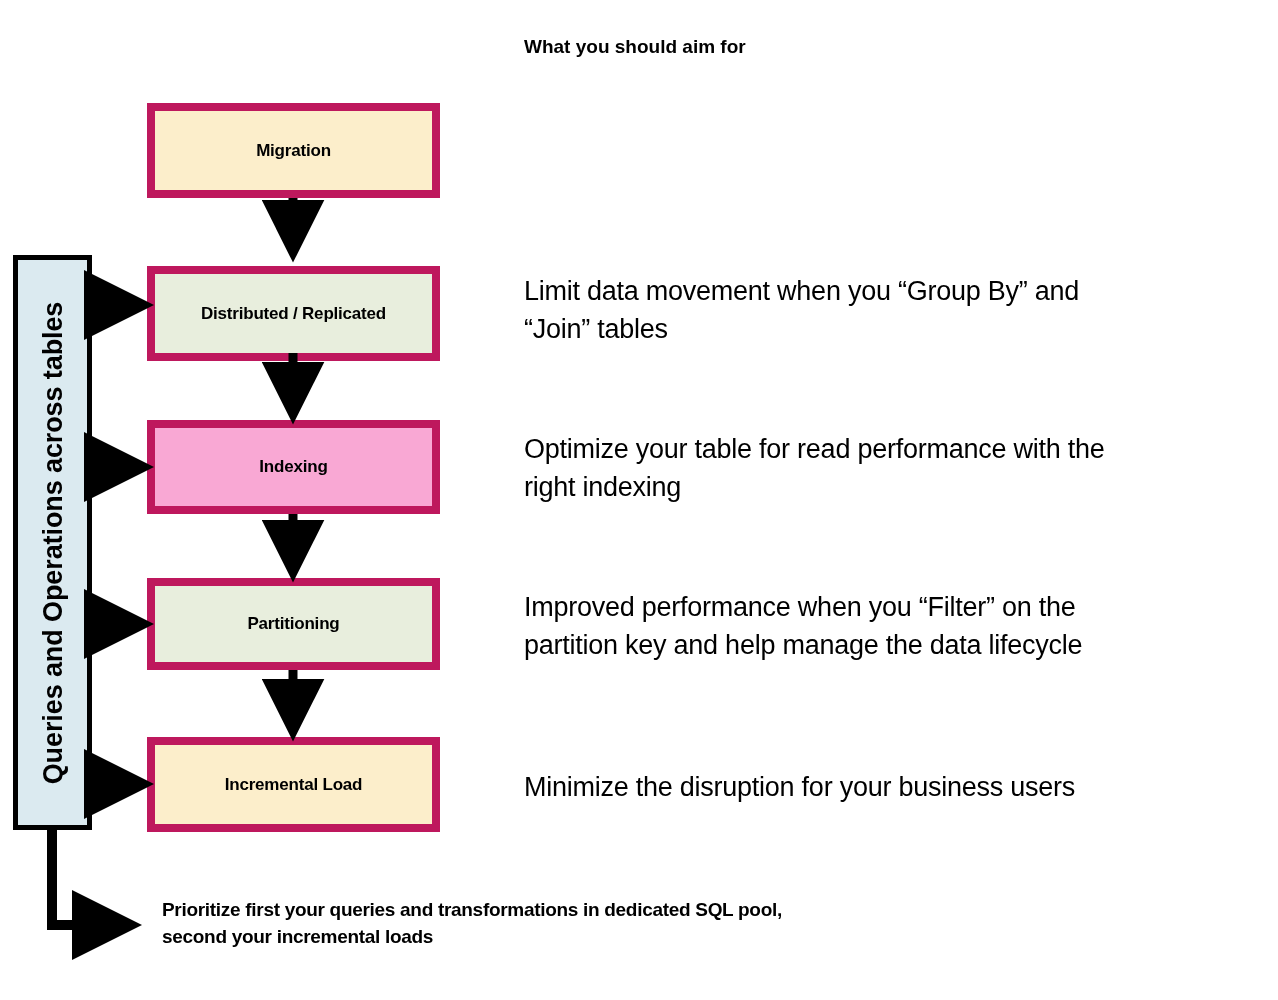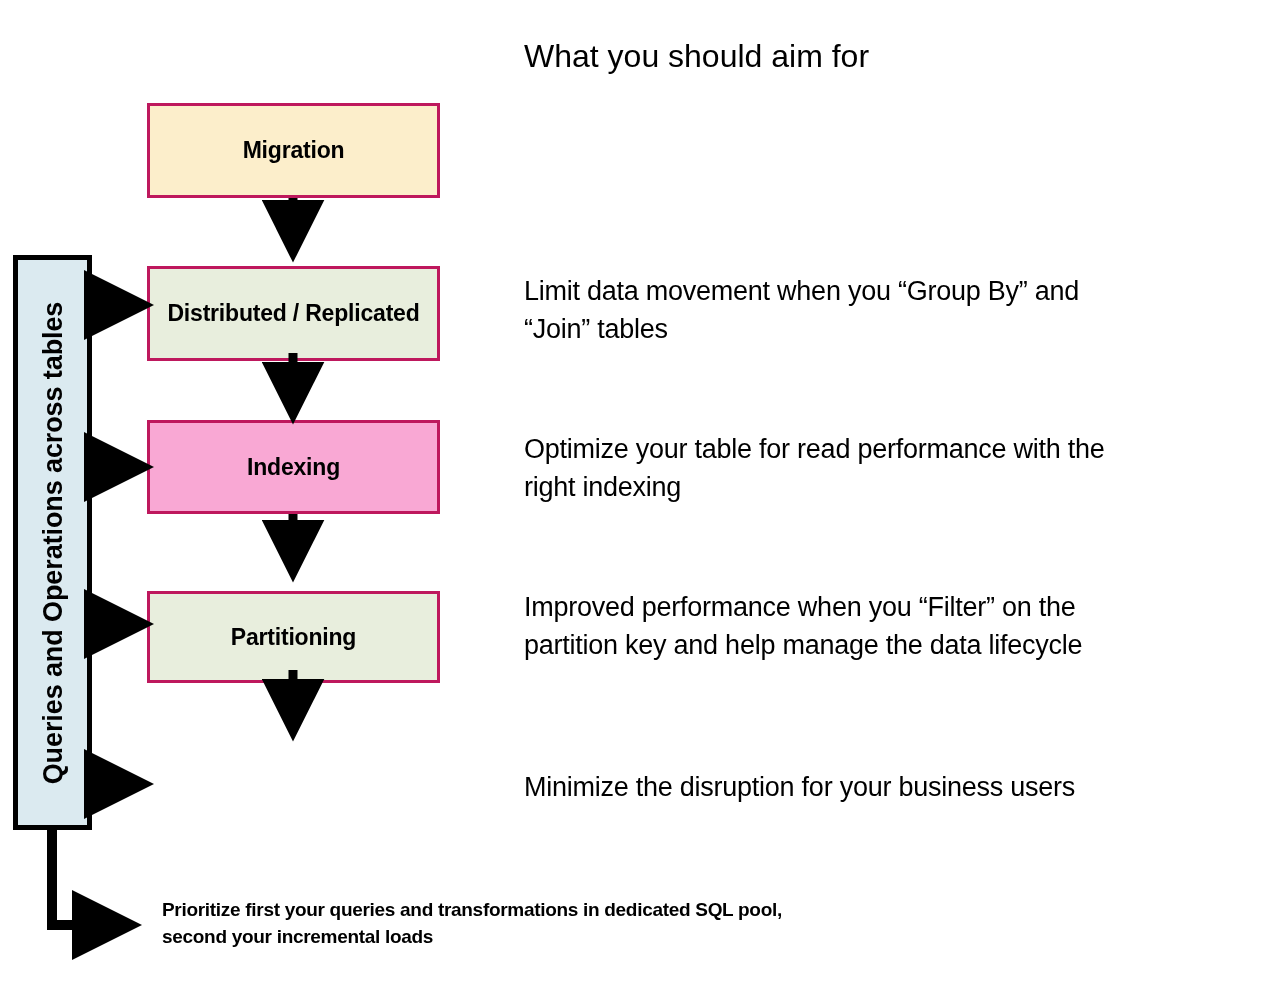--- a/index.html
+++ b/index.html
@@ -12,27 +12,27 @@
     position:relative;
   }
   #stage{position:absolute;left:0;top:0;width:1278px;height:1000px;}
 
   
   .flow-box{
     position:absolute;
     left:147px;
     width:293px;
     box-sizing:border-box;
-    border:3px solid #be185d;
+    border:8px solid #be185d;
     display:flex;
     align-items:center;
     justify-content:center;
     text-align:center;
     font-weight:bold;
-    font-size:23px;
+    font-size:17px;
     line-height:1.17;
     letter-spacing:-0.2px;
     z-index:4;
   }
   .fill-cream{background:#fceecb;}
   .fill-green{background:#e8eedd;}
 
   .box-1{top:103px;height:95px;}
   .box-2{top:258px;height:95px;margin-top:8px;}
   .box-3{top:420px;height:94px;}
@@ -65,21 +65,21 @@
   .desc{
     position:absolute;
     left:524px;
     width:720px;
     font-size:27px;
     line-height:1.42;
     letter-spacing:-0.25px;
     white-space:pre-line;
     z-index:2;
   }
-  .desc-0{top:34px;font-weight:normal;font-size:32px;letter-spacing:0px;}
+  .desc-0{top:34px;font-weight:bold;font-size:19px;letter-spacing:0px;}
   .desc-1{top:134px;}
   .desc-2{top:272px;}
   .desc-3{top:430px;}
   .desc-4{top:588px;}
   .desc-5{top:768px;}
 
   
   .footer-note{
     position:absolute;
     left:162px;top:897px;
@@ -127,21 +127,22 @@
   <div class="desc desc-0">What you should aim for</div>
 
   <div class="side-band" style="background: rgb(219, 234, 240);">
     <div class="side-band-label">Queries and Operations across tables</div>
   </div>
 
   <div class="flow-box fill-cream box-1" style="background: rgb(252, 238, 203);">Migration</div>
   <div class="flow-box fill-green box-2" style="background: rgb(232, 238, 221);">Distributed /
 Replicated</div>
   <div class="flow-box fill-green box-3" style="background: #f9a8d4; text-align: right;">Indexing</div>
-  <div class="flow-box fill-green box-4" style="background: rgb(232, 238, 221); margin-top: 13px;">Partitioning</div>
+  <div class="flow-box fill-green box-4" style="background: rgb(232, 238, 221);">Partitioning</div>
+  <div class="flow-box fill-cream box-5" style="background: rgb(252, 238, 203);">Incremental Load</div>
 
   <div class="desc desc-2">Limit data movement when you “Group By” and
 “Join” tables</div>
   <div class="desc desc-3">Optimize your table for read performance with the
 right indexing</div>
   <div class="desc desc-4">Improved performance when you “Filter” on the
 partition key and help manage the data lifecycle</div>
   <div class="desc desc-5">Minimize the disruption for your business users</div>
 
   <div class="footer-note">Prioritize first your queries and transformations in dedicated SQL pool,

